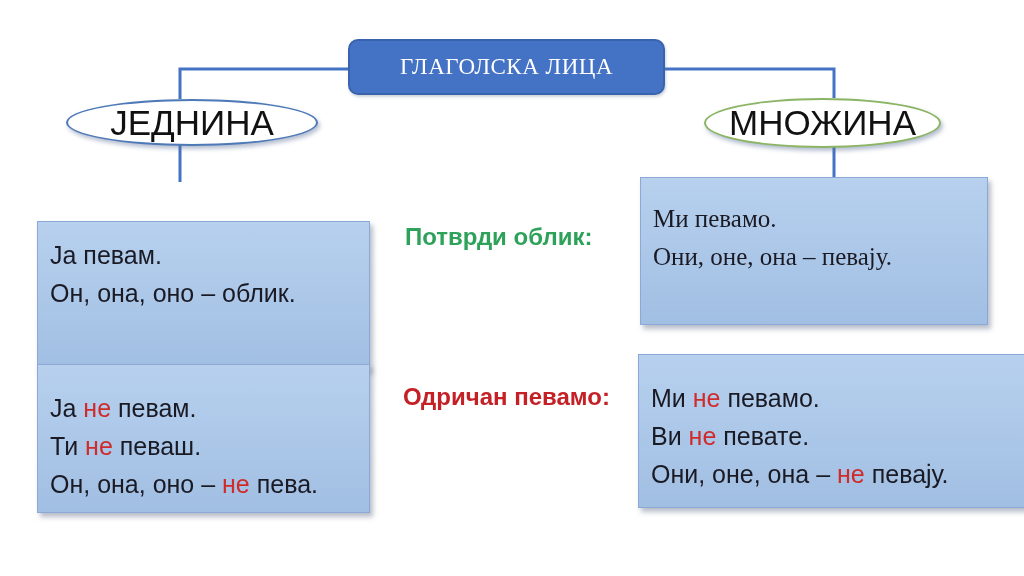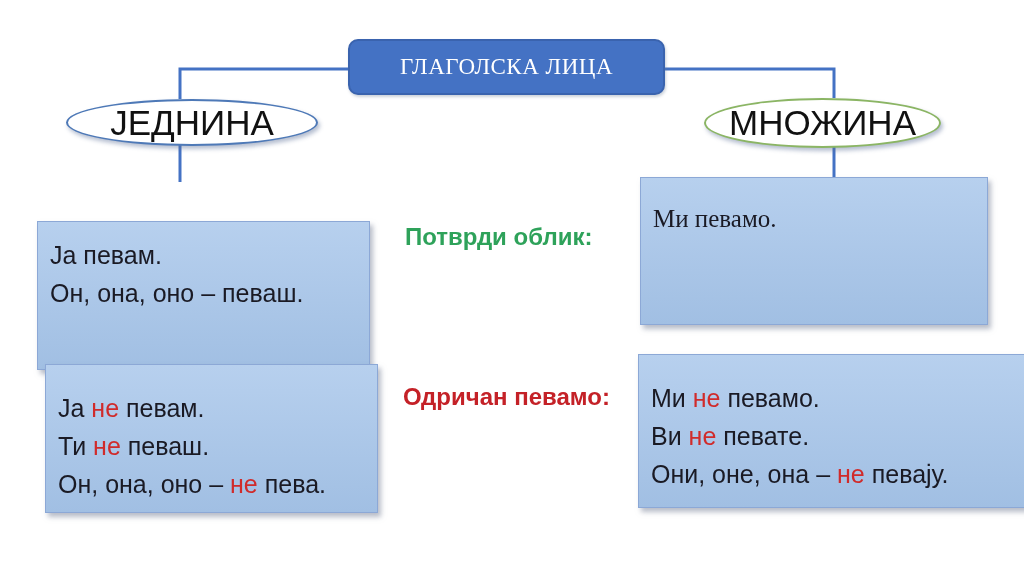--- a/index.html
+++ b/index.html
@@ -72,21 +72,21 @@
     border:1px solid var(--box-border);
     box-sizing:border-box;
     box-shadow:3px 4px 5px rgba(125,135,155,0.55);
     color:var(--sentence-text);
     font-size:25px;
     line-height:38px;
     padding-left:12px;
   }
   .box-sa{left:37px;top:181px;width:333px;height:149px;padding-top:14px;margin-top:40px;}
   .box-pa{left:640px;top:177px;width:348px;height:148px;padding-top:22px;font-family:Liberation Serif, serif;}
-  .box-sn{left:37px;top:364px;width:333px;height:149px;padding-top:24px;margin-left:8px;}
+  .box-sn{left:37px;top:364px;width:333px;height:149px;padding-top:24px;}
   .box-pn{left:638px;top:354px;width:410px;height:154px;padding-top:24px;}
   .sentence-line{white-space:nowrap;}
   .neg{color:var(--neg-red);}
   .row-label{
     position:absolute;
     font-size:24px;
     font-weight:bold;
     line-height:30px;
   }
   .label-affirmative{left:405px;top:222px;color:var(--label-green);}
@@ -111,25 +111,26 @@
   <div class="ellipse ellipse-singular">
     <span>ЈЕДНИНА</span>
   </div>
 
   <div class="ellipse ellipse-plural">
     <span>МНОЖИНА</span>
   </div>
 
   <div class="sentence-box box-sa">
       <div class="sentence-line"><span>Ја певам.</span></div>
-      <div class="sentence-line"><span>Он, она, оно – певаш.</span></div>
+      <div class="sentence-line"><span>Он, она, оно – облик.</span></div>
     </div>
 
   <div class="sentence-box box-pa">
       <div class="sentence-line"><span>Ми певамо.</span></div>
+      <div class="sentence-line"><span>Они, оне, она – певају.</span></div>
     </div>
 
   <div class="row-label label-affirmative">Потврди облик:</div>
 
   <div class="sentence-box box-sn">
       <div class="sentence-line"><span>Ја </span><span class="neg">не</span><span> певам.</span></div>
       <div class="sentence-line"><span>Ти </span><span class="neg">не</span><span> певаш.</span></div>
       <div class="sentence-line"><span>Он, она, оно – </span><span class="neg">не</span><span> пева.</span></div>
     </div>
 

